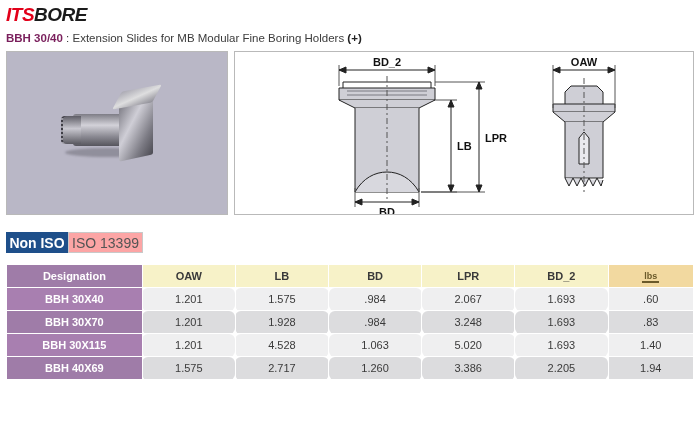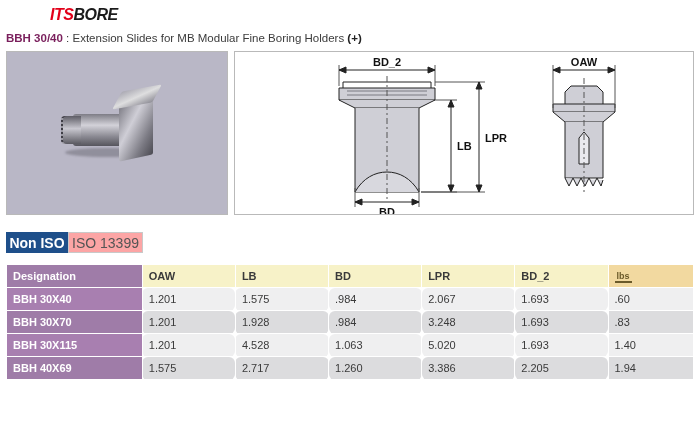--- a/index.html
+++ b/index.html
@@ -22,24 +22,23 @@
   }
 
   
   .brand {
     position: absolute;
     left: 6px;
     top: 5px;
     font-family: "Liberation Sans", sans-serif;
     font-weight: bold;
     font-style: italic;
-    font-size: 16px;
+    font-size: 19px;
     letter-spacing: -0.5px;
     line-height: 20px;
-    margin-left: 44px;
   }
   .brand .its { color: #e2001a; }
   .brand .bore { color: #1b1b1b; }
 
   .title-bar {
     position: absolute;
     left: 6px;
     top: 32px;
     width: 688px;
     font-size: 11.5px;
@@ -189,21 +188,21 @@
     left: 6px;
     top: 264px;
     width: 688px;
     border-collapse: collapse;
     font-size: 11px;
   }
   table.spec th, table.spec td {
     border: 1px solid #ffffff;
     height: 22px;
     padding: 0 6px;
-    text-align: left;
+    text-align: center;
     white-space: nowrap;
   }
   
   th.h-desig {
     background: #9f7ca8;
     color: #ffffff;
     font-weight: bold;
     text-align: left;
     width: 136px;
   }

